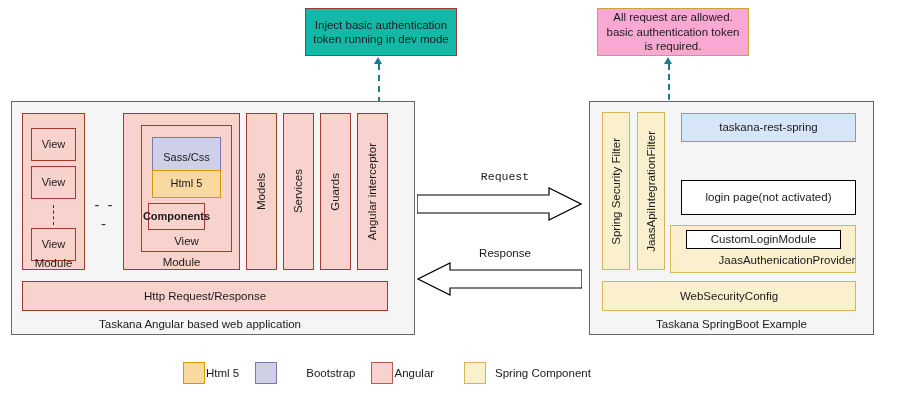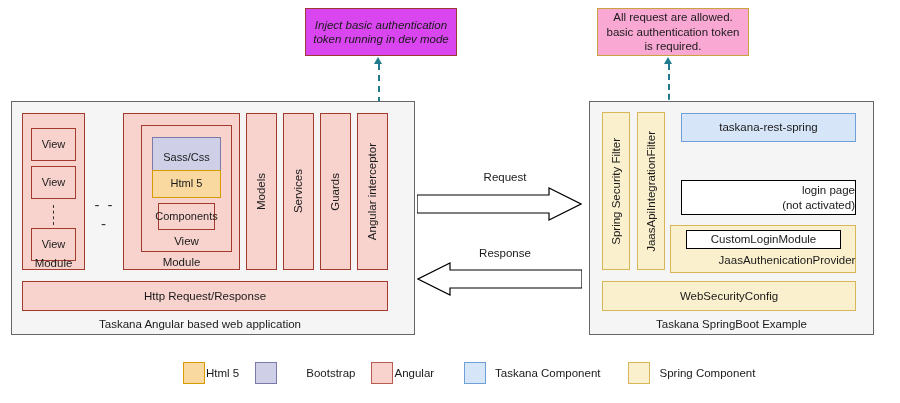--- a/index.html
+++ b/index.html
@@ -28,21 +28,21 @@
     line-height: 1.25;
   }
 
   
   .note {
     border-width: 1px;
     border-style: solid;
     padding: 3px 4px;
     font-size: 11.5px;
   }
-  .note-angular { background: #d946ef; border-color: #9a3b34; font-style: italic; }
+  .note-angular { background: #14b8a6; border-color: #9a3b34; }
   .note-spring  { background: #f9a8d4; border-color: #c8a53c; }
 
   
   .panel {
     background: #f5f5f5;
     border: 1px solid #666666;
   }
   .panel-caption {
     font-size: 11.5px;
     color: #1a1a1a;
@@ -149,42 +149,42 @@
 <div class="abs dots-v" style="left:53px; top:205px; height:20px;"></div>
 <div class="abs ang ang-strong ctr" style="left:31px; top:228px; width:45px; height:33px;">View</div>
 <div class="abs ctr" style="left:22px; top:256px; width:63px; height:14px; font-size:11.5px;">Module</div>
 
 <div class="abs ctr dots-h" style="left:88px; top:207px; width:33px; height:16px;">- - -</div>
 
 <div class="abs ang ang-strong" style="left:123px; top:113px; width:117px; height:157px;"></div>
 <div class="abs ang ang-strong" style="left:141px; top:125px; width:91px; height:127px;"></div>
 <div class="abs bts ctr" style="left:152px; top:137px; width:69px; height:41px;">Sass/Css</div>
 <div class="abs h5 ctr" style="left:152px; top:170px; width:69px; height:28px;">Html 5</div>
-<div class="abs ang ang-strong ctr" style="left:158px; top:203px; width:57px; height:27px;">Components</div>
+<div class="abs ang ang-strong ctr" style="left:148px; top:203px; width:57px; height:27px;font-weight:bold;">Components</div>
 <div class="abs ctr" style="left:141px; top:234px; width:91px; height:15px; font-size:11.5px;">View</div>
 <div class="abs ctr" style="left:123px; top:255px; width:117px; height:14px; font-size:11.5px;">Module</div>
 
 <div class="abs ang ang-strong ctr" style="left:246px; top:113px; width:31px; height:157px;">
   <span class="vert" style="font-size:11.5px;">Models</span>
 </div>
 <div class="abs ang ang-strong ctr" style="left:283px; top:113px; width:31px; height:157px;">
   <span class="vert" style="font-size:11.5px;">Services</span>
 </div>
 <div class="abs ang ang-strong ctr" style="left:320px; top:113px; width:31px; height:157px;">
   <span class="vert" style="font-size:11.5px;">Guards</span>
 </div>
 <div class="abs ang ang-strong ctr" style="left:357px; top:113px; width:31px; height:157px;">
   <span class="vert" style="font-size:11.5px;">Angular interceptor</span>
 </div>
 
 <div class="abs ang ang-strong ctr" style="left:22px; top:281px; width:366px; height:30px; font-size:11.5px;">Http Request/Response</div>
 
 <div class="abs ctr panel-caption" style="left:2px; top:316px; width:352px; height:16px;margin-left:22px;">Taskana Angular based web application</div>
 
-<div class="abs ctr arrow-label" style="left:440px; top:169px; width:130px; height:16px;">Request</div>
+<div class="abs ctr arrow-label" style="left:440px; top:169px; width:130px; height:16px;font-family:Liberation Mono, monospace;">Request</div>
 <div class="abs" style="left:417px; top:187px; width:165px; height:34px;">
   <svg class="arrow-svg" width="165" height="34" viewBox="0 0 165 34">
     <polygon points="0,8 132,8 132,1 164,17 132,33 132,26 0,26" fill="#ffffff" stroke="#000000" stroke-width="1.2"></polygon>
   </svg>
 </div>
 
 <div class="abs ctr arrow-label" style="left:440px; top:245px; width:130px; height:16px;">Response</div>
 <div class="abs" style="left:417px; top:262px; width:165px; height:34px;">
   <svg class="arrow-svg" width="165" height="34" viewBox="0 0 165 34">
     <polygon points="165,8 33,8 33,1 1,17 33,33 33,26 165,26" fill="#ffffff" stroke="#000000" stroke-width="1.2"></polygon>
@@ -196,21 +196,21 @@
 
 <div class="abs spr ctr" style="left:602px; top:112px; width:28px; height:158px;">
   <span class="vert" style="font-size:11.5px;">Spring Security Filter</span>
 </div>
 <div class="abs spr ctr" style="left:637px; top:112px; width:28px; height:158px;">
   <span class="vert" style="font-size:11.5px;">JaasApiIntegrationFilter</span>
 </div>
 
 <div class="abs tsk ctr" style="left:681px; top:113px; width:175px; height:29px; font-size:11.5px;">taskana-rest-spring</div>
 
-<div class="abs cst ctr" style="left:681px; top:180px; width:175px; height:35px; flex-direction:column; font-size:11.5px;align-items:flex-end;">
+<div class="abs cst ctr" style="left:681px; top:180px; width:175px; height:35px; flex-direction:row; font-size:11.5px;">
   <span>login page</span>
   <span>(not activated)</span>
 </div>
 
 <div class="abs spr" style="left:670px; top:225px; width:186px; height:48px;"></div>
 <div class="abs cst ctr" style="left:686px; top:230px; width:155px; height:19px; font-size:11.5px;">CustomLoginModule</div>
 <div class="abs ctr" style="left:670px; top:252px; width:186px; height:16px; font-size:11.5px;padding-left:48px;">JaasAuthenicationProvider</div>
 
 <div class="abs spr ctr" style="left:602px; top:281px; width:254px; height:30px; font-size:11.5px;">WebSecurityConfig</div>
 
@@ -226,20 +226,16 @@
     <span class="legend-lb" style="margin-left:1px;padding-left:28px;">Bootstrap</span>
   </div>
   <div class="legend-item">
     <span class="legend-sw" style="background:#f8d3ce; border-color:#b85c52;"></span>
     <span class="legend-lb" style="margin-left:1px;">Angular</span>
   </div>
 </div>
 
 <div class="abs" style="left:464px; top:362px; display:flex; align-items:center; gap:28px;">
   <div class="legend-item">
-    <span class="legend-sw" style="background:#d6e5f8; border-color:#6f9fd8;"></span>
-    <span class="legend-lb" style="margin-left:9px;">Taskana Component</span>
-  </div>
-  <div class="legend-item">
     <span class="legend-sw" style="background:#fbf0cd; border-color:#d6b656;"></span>
     <span class="legend-lb" style="margin-left:9px;">Spring Component</span>
   </div>
 </div>
 
 </body></html>

